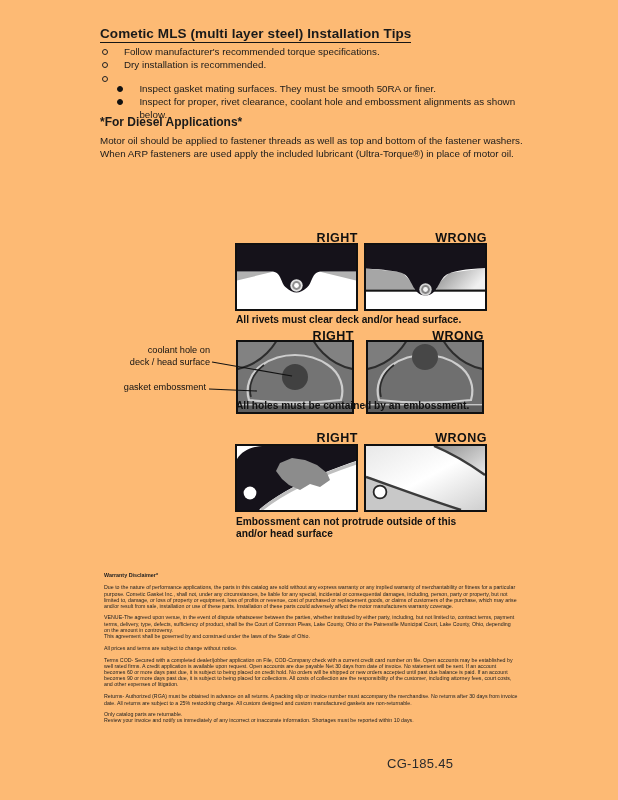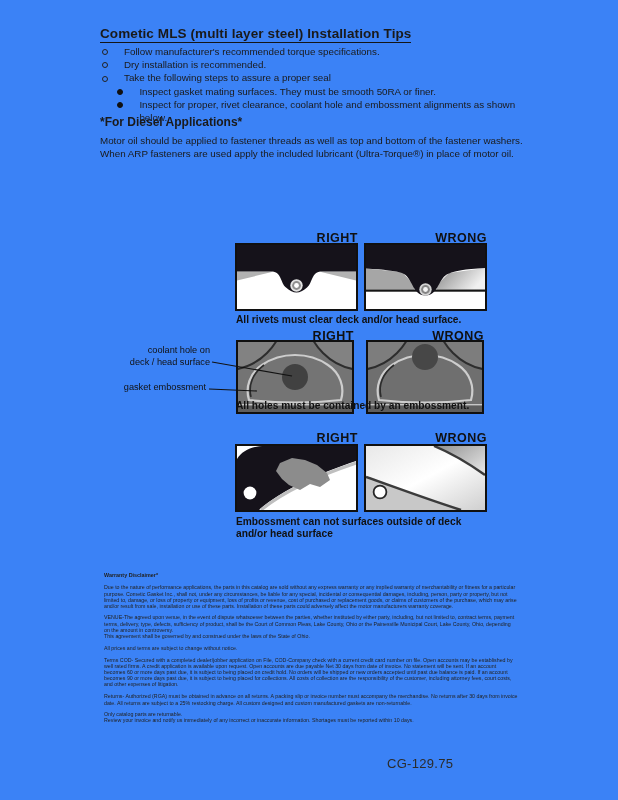--- a/index.html
+++ b/index.html
@@ -1,17 +1,17 @@
 <!DOCTYPE html>
 <html><head>
 <meta charset="utf-8">
 <style>
   html,body{margin:0;padding:0;background:#ffffff;}
   .page{
-    position:relative;width:618px;height:800px;background:#3b82f6;
+    position:relative;width:618px;height:800px;background:#fdba74;
     font-family:"Liberation Sans",sans-serif;color:#1a1a1a;overflow:hidden;
   }
   .abs{position:absolute;}
   .pre{white-space:pre-line;}
   .title{
     font-size:13.5px;font-weight:bold;display:inline-block;
     border-bottom:1.6px solid #151515;padding-bottom:1px;letter-spacing:.1px;
   }
   .tips{font-size:9.8px;line-height:13.2px;}
   .tip{display:flex;gap:16px;}
@@ -47,21 +47,20 @@
     <div class="tip">
       <span class="marker"></span>
       <span>Follow manufacturer's recommended torque specifications.</span>
     </div>
     <div class="tip">
       <span class="marker"></span>
       <span>Dry installation is recommended.</span>
     </div>
     <div class="tip">
       <span class="marker"></span>
-      <span>Take the following steps to assure a proper seal</span>
     </div>
     <div class="tip sub">
       <span class="marker"></span>
       <span>Inspect gasket mating surfaces.  They must be smooth 50RA or finer.</span>
     </div>
     <div class="tip sub">
       <span class="marker"></span>
       <span>Inspect for proper, rivet clearance, coolant hole and embossment alignments as shown below.</span>
     </div>
   </div>
@@ -174,32 +173,32 @@
       </defs>
       <rect width="119" height="64" fill="url(#g3b)"></rect>
       <path d="M68,0 L119,0 L119,29 C102,17 85,7 68,0 Z" fill="url(#g3t)"></path>
       <path d="M68,0 C85,7 102,17 119,29" fill="none" stroke="#3b3b3b" stroke-width="2.4"></path>
       <path d="M0,31 C34,43 66,55 95,64 L0,64 Z" fill="#c8c8c8"></path>
       <path d="M0,31 C34,43 66,55 95,64" fill="none" stroke="#3b3b3b" stroke-width="2.4"></path>
       <circle cx="14" cy="46" r="6.4" fill="#ffffff" stroke="#262626" stroke-width="1.8"></circle>
     </svg>
   </div>
 
-  <div class="abs caption pre" style="left:236px;top:516px;width:280px;">Embossment can not surfaces outside of deck
+  <div class="abs caption pre" style="left:236px;top:516px;width:280px;">Embossment can not protrude outside of this
 and/or head surface</div>
 
   <div class="abs" style="left:104px;top:572px;width:414px;height:180px;">
     <div class="legal">
       <div class="lg-h">Warranty Disclaimer*</div>
       <p class="pre">Due to the nature of performance applications, the parts in this catalog are sold without any express warranty or any implied warranty of merchantability or fitness for a particular purpose.  Cometic Gasket Inc., shall not, under any circumstances, be liable for any special, incidental or consequential damages, including, person, party or property, but not limited to, damage, or loss of property or equipment, loss of profits or revenue, cost of purchased or replacement goods, or claims of customers of the purchase, which may arise and/or result from sale, installation or use of these parts.  Installation of these parts could adversely affect the motor manufacturers warranty coverage.</p>
       <p class="pre">VENUE-The agreed upon venue, in the event of dispute whatsoever between the parties, whether instituted by either party, including, but not limited to, contract terms, payment terms, delivery, type, defects, sufficiency of product, shall be the Court of Common Pleas, Lake County, Ohio or the Painesville Municipal Court, Lake County, Ohio, depending on the amount in controversy.
 This agreement shall be governed by and construed under the laws of the State of Ohio.</p>
       <p class="pre">All prices and terms are subject to change without notice.</p>
       <p class="pre">Terms COD- Secured with a completed dealer/jobber application on File, COD-Company check with a current credit card number on file.  Open accounts may be established by well rated firms.  A credit application is available upon request.  Open accounts are due payable Net 30 days from date of invoice.  No statement will be sent.  If an account becomes 60 or more days past due, it is subject to being placed on credit hold.  No orders will be shipped or new orders accepted until past due balance is paid.  If an account becomes 90 or more days past due, it is subject to being placed for collections.  All costs of collection are the responsibility of the customer, including attorney fees, court costs, and other expenses of litigation.</p>
       <p class="pre">Returns- Authorized (RGA) must be obtained in advance on all returns.  A packing slip or invoice number must accompany the merchandise.  No returns after 30 days from invoice date.  All returns are subject to a 25% restocking charge.  All custom designed and custom manufactured gaskets are non-returnable.</p>
       <p class="pre">Only catalog parts are returnable.
 Review your invoice and notify us immediately of any incorrect or inaccurate information.  Shortages must be reported within 10 days.</p>
     </div>
   </div>
 
-  <div class="abs pagecode" style="left:387px;top:756px;">CG-129.75</div>
+  <div class="abs pagecode" style="left:387px;top:756px;">CG-185.45</div>
 
 </div>
 
 </body></html>

